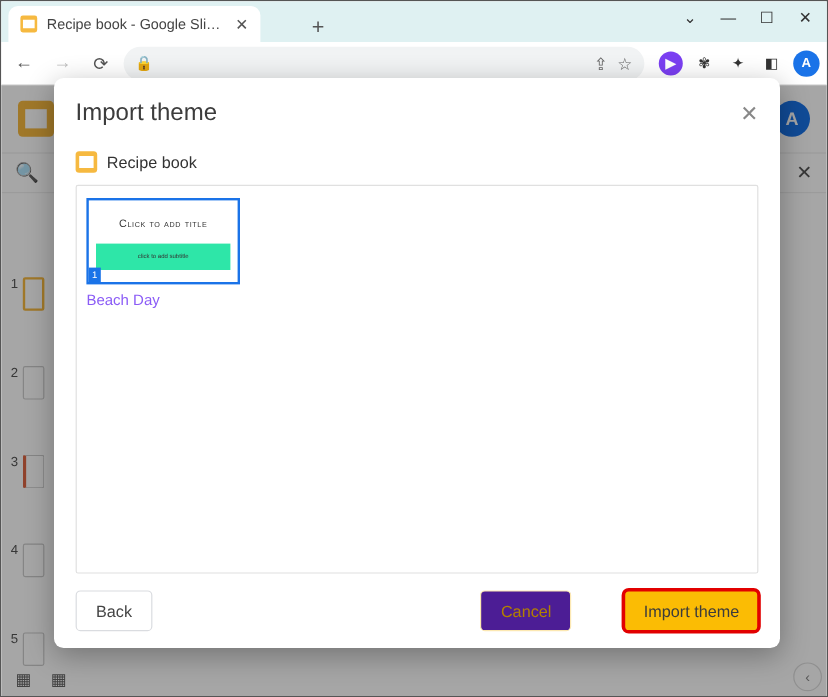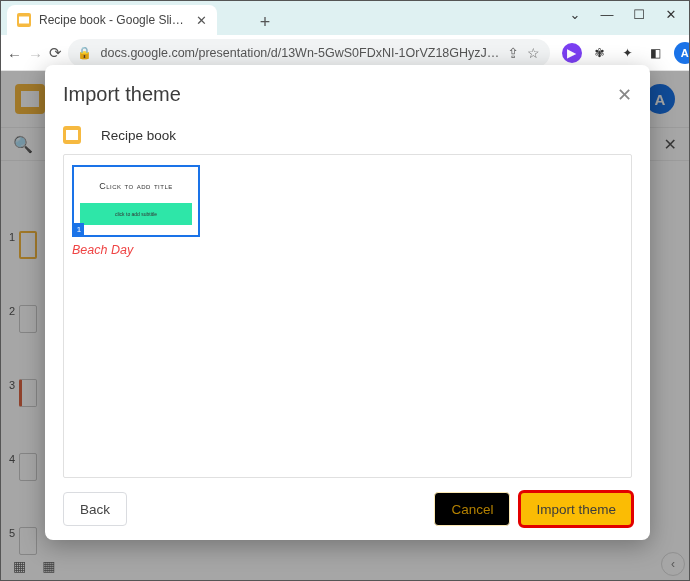--- a/index.html
+++ b/index.html
@@ -46,37 +46,37 @@
   .rail-thumb.red { border-left:3px solid #d64; }
 
   .bottom-icons { position:absolute; bottom:6px; left:12px; display:flex; gap:16px; color:#666; font-size:14px; }
   .right-bubble { position:absolute; bottom:4px; right:4px; width:24px; height:24px; border-radius:50%; background:#fff; border:1px solid #ddd; display:flex; align-items:center; justify-content:center; color:#888; font-size:12px; }
 
   
   .modal { position:absolute; top:64px; left:44px; width:605px; height:475px; background:#fff; border-radius:8px; box-shadow:0 6px 24px rgba(0,0,0,0.3); display:flex; flex-direction:column; padding:18px 18px 14px 18px; }
   .modal-head { display:flex; align-items:center; }
   .modal-title { font-size:20px; color:#3c3c3c; font-weight:400; }
   .modal-close { margin-left:auto; color:#888; font-size:18px; cursor:pointer; }
-  .source-row { display:flex; align-items:center; gap:20px; margin-top:20px; }
+  .source-row { display:flex; align-items:center; gap:8px; margin-top:20px; }
   .source-ico { width:18px; height:18px; background:#f6b940; border-radius:3px; position:relative; }
   .source-ico::after { content:""; position:absolute; inset:4px 3px; background:#fff; }
   .source-name { font-size:13.5px; color:#333; }
 
   .theme-area { margin-top:10px; border:1px solid #e0e0e0; border-radius:2px; flex:1; padding:10px 8px; overflow:auto; }
   .theme-card { width:136px; }
   .theme-thumb { width:128px; height:72px; border:2px solid #1a73e8; background:#fff; position:relative; }
   .thumb-title { position:absolute; top:14px; left:0; right:0; text-align:center; font-size:9px; letter-spacing:0.5px; font-family: 'Trebuchet MS', sans-serif; color:#333; font-variant: small-caps; }
   .thumb-band { position:absolute; left:6px; right:6px; bottom:10px; height:22px; background:#2ee6a8; display:flex; align-items:center; justify-content:center; font-size:5px; color:#333; }
   .thumb-page { position:absolute; left:0; bottom:0; width:10px; height:12px; background:#1a73e8; color:#fff; font-size:8px; display:flex; align-items:center; justify-content:center; }
-  .theme-label { font-size:12.5px; color:#ef4444; margin-top:6px;font-style:italic; }
+  .theme-label { font-size:12.5px; color:#8b5cf6; margin-top:6px; }
 
-  .modal-foot { display:flex; align-items:center; margin-top:14px; }
+  .modal-foot { display:flex; align-items:center; margin-top:14px;gap:34px; }
   .btn { height:34px; padding:0 16px; border-radius:4px; font-size:13.5px; display:flex; align-items:center; justify-content:center; cursor:pointer; }
   .btn-back { border:1px solid #dadce0; color:#444; background:#fff; }
-  .btn-cancel { border:1px solid #fce8b2; background:#000000; color:#b38000; margin-left:auto; }
+  .btn-cancel { border:1px solid #fce8b2; background:#4c1d95; color:#b38000; margin-left:auto; }
   .btn-import { background:#fbbc04; color:#3c3c3c; font-weight:500; margin-left:10px; outline:3px solid #e20000; outline-offset:-1px; }
 </style>
 </head>
 <body>
 
 <div class="tabstrip">
   <div class="tab">
     <span class="ico"></span>
     <span class="tab-title">Recipe book - Google Slides</span>
     <span class="tab-close">✕</span>
@@ -89,21 +89,20 @@
     <div class="sysbtn">✕</div>
   </div>
 </div>
 
 <div class="toolbar">
   <div class="tbtn">←</div>
   <div class="tbtn disabled">→</div>
   <div class="tbtn">⟳</div>
   <div class="omnibox">
     <span class="lock">🔒</span>
-    <span class="urltxt">docs.google.com/presentation/d/13Wn-5GwS0FDxNI-1OrVZ18GHyzJ…</span>
     <span class="omx">
       <span>⇪</span>
       <span>☆</span>
     </span>
   </div>
   <div class="tbext">
     <span class="extico" style="background:#7b3ff2;color:#fff">▶</span>
     <span class="extico" style="color:#333">✾</span>
     <span class="extico" style="color:#333">✦</span>
     <span class="extico" style="color:#333">◧</span>

